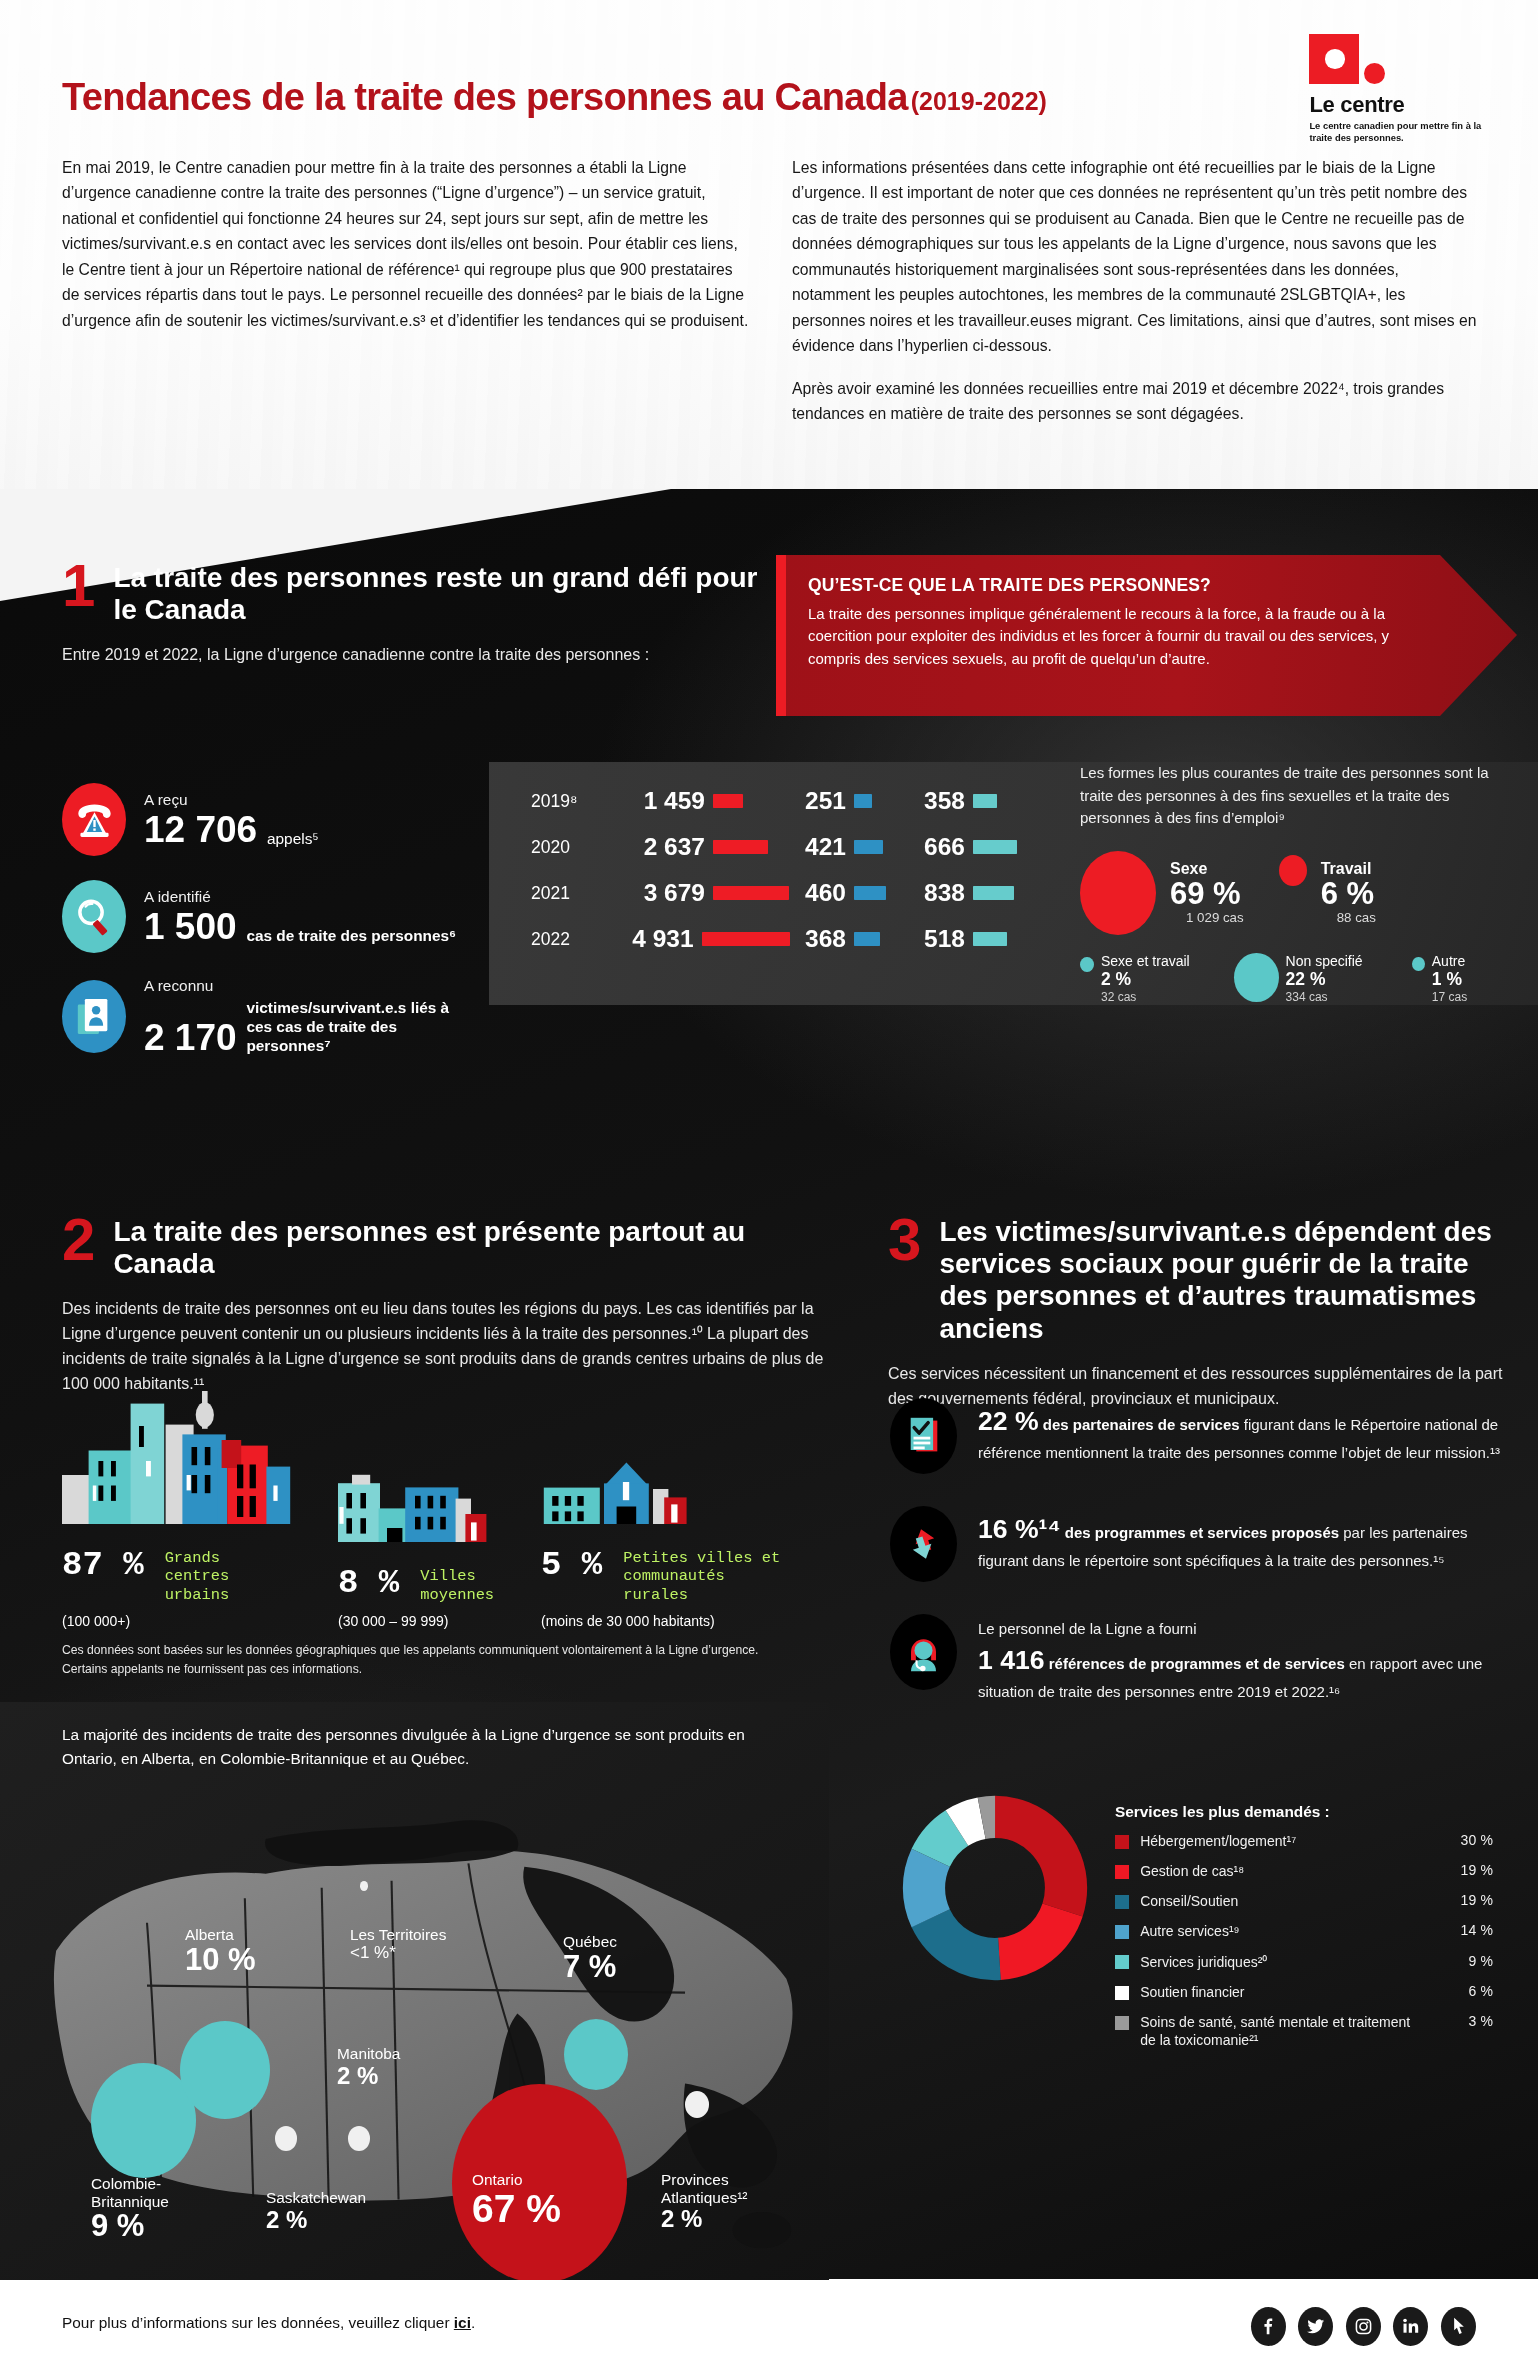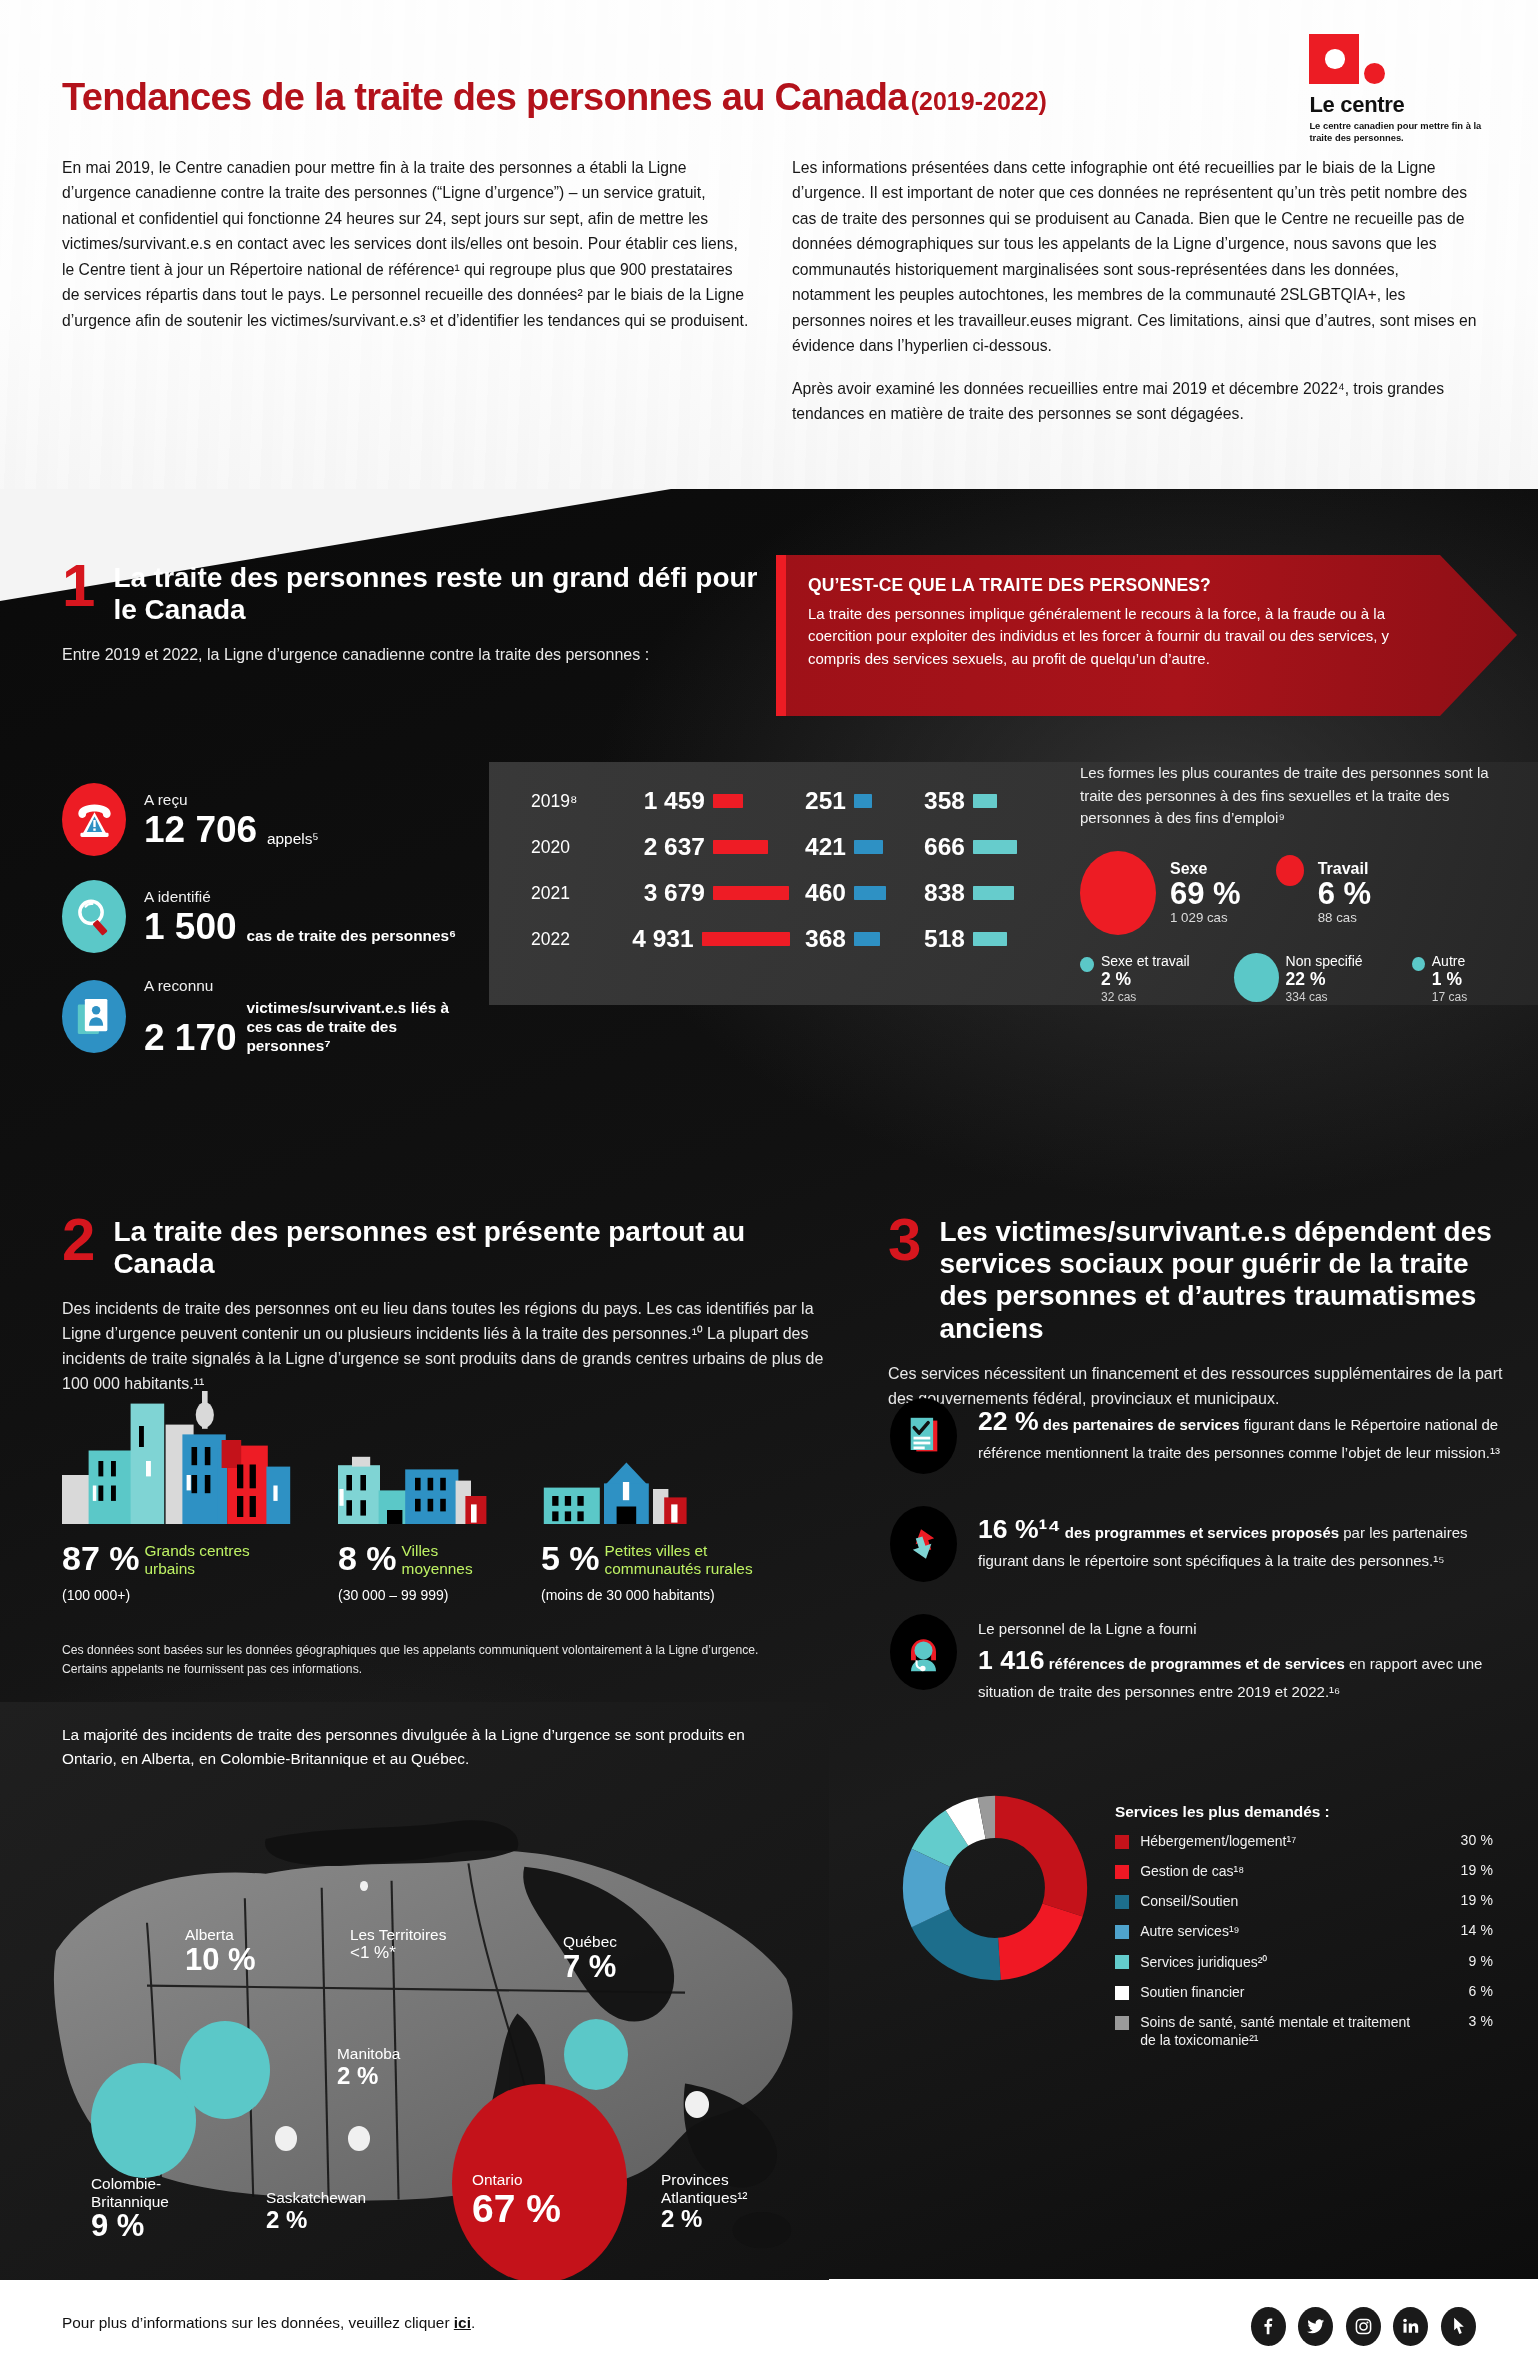--- a/index.html
+++ b/index.html
@@ -110,33 +110,33 @@
   .bar-blue { background:#2E91C4; }
   .bar-teal { background:#66CCCC; }
 
   
   .forms { position:absolute; left:1080px; top:273px; width:434px; color:#fff; }
   .forms-text { font-size:15px; line-height:1.5; color:#f0f0f0; }
   .forms-main { display:flex; align-items:center; margin-top:21px; gap:14px; }
   .circ { border-radius:50%; flex:0 0 auto; }
   .fm-name { font-size:16px; font-weight:bold; }
   .fm-pct { font-size:31px; font-weight:bold; line-height:1.05; }
-  .fm-cases { font-size:13.3px; color:#dcdcdc; }
+  .fm-cases { font-size:13.3px; color:#dcdcdc;margin-left:16px; }
   .forms-legend { display:flex; margin-top:18px; gap:5.6px; align-items:flex-start; }
   .lg { display:flex; gap:7px; align-items:flex-start; }
   .lg-dot { width:14px; height:14px; border-radius:50%; background:#5BC8C8; margin-top:4.2px; flex:0 0 auto; }
   .lg-name { font-size:14px; }
   .lg-pct { font-size:17.5px; font-weight:bold; }
   .lg-cases { font-size:12px; color:#d2d2d2; }
 
   
   #section2 { left:62px; top:727px; width:783px; }
   .cities { position:absolute; left:62px; top:895px; width:769px; display:flex; align-items:flex-end; gap:0; }
   .city-group { position:relative; }
-  .city-stat { margin-top:16px; display:flex; align-items:flex-start; gap:5px; }
+  .city-stat { margin-top:23px; display:flex; align-items:flex-start; gap:21px;font-family:Liberation Mono, monospace; }
   .city-pct { font-size:34px; font-weight:bold; line-height:0.95; color:#fff; }
   .city-name { font-size:15.4px; line-height:1.2; color:#bef264; }
   .city-range { font-size:14px; color:#fff; margin-top:8.4px; }
   .note2 { position:absolute; left:62px; top:1152px; width:699px; font-size:12.2px; line-height:1.55; color:#e7e7e7; }
 
   .mapbox { position:absolute; left:0; top:1213px; width:829px; height:734px; background:linear-gradient(150deg,#1f1f1f 0%, #171717 60%, #101010 100%); }
   .map-lead { position:absolute; left:62px; top:1234px; width:741px; font-size:15.4px; line-height:1.55; color:#fff; }
   .map-area { position:absolute; left:35px; top:1294px; width:783px; height:559px; }
   .map-note { position:absolute; left:62px; top:1881px; width:699px; font-size:12px; line-height:1.6; color:#eaeaea; }
 

